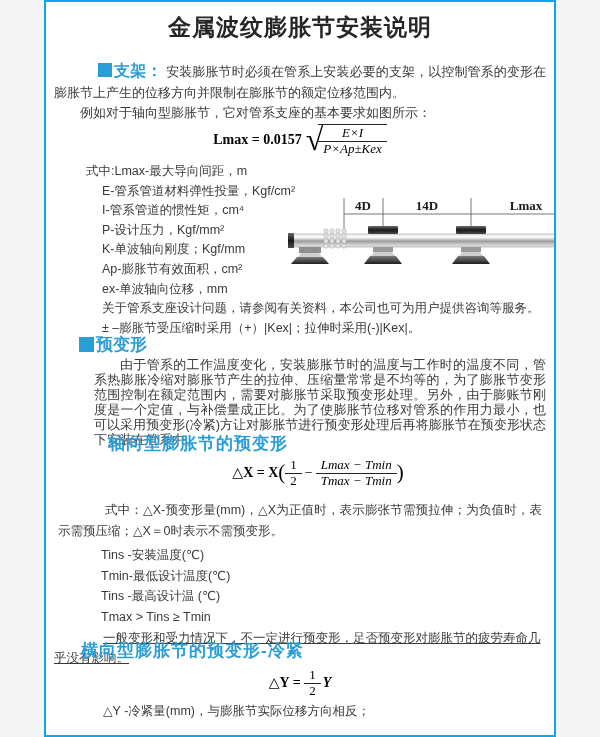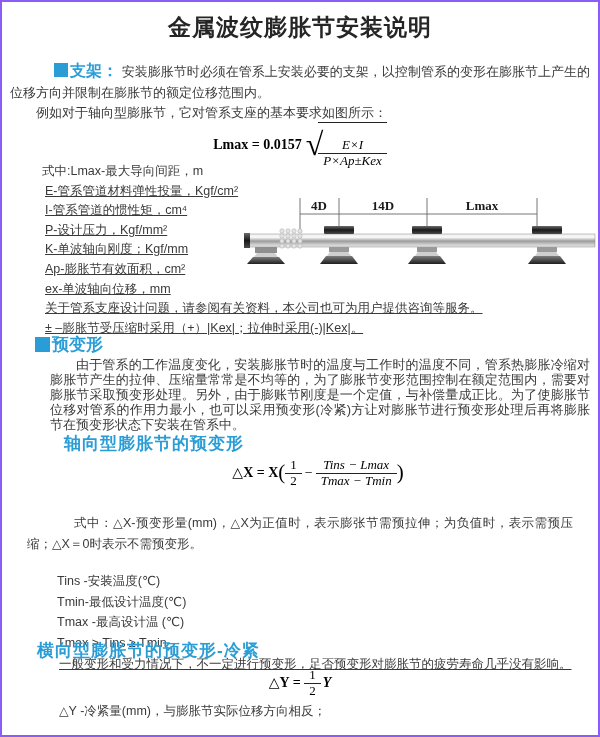--- a/index.html
+++ b/index.html
@@ -1,51 +1,51 @@
 <!DOCTYPE html>
 <html><head>
 <meta charset="utf-8">
 <style>
   html,body{margin:0;padding:0;background:#f4f4f4;}
   .page{
-    position:relative;width:600px;height:737px;margin:0 auto;
-    background:#ffffff;border:2px solid #8b5cf6;box-sizing:border-box;
+    position:relative;width:512px;height:737px;margin:0 auto;
+    background:#ffffff;border:2px solid #0ea5e9;box-sizing:border-box;
     font-family:"Liberation Sans","DejaVu Sans",sans-serif;color:#3a3a3a;overflow:hidden;
   }
   .abs{position:absolute;}
   .title{top:10px;left:0;width:100%;text-align:center;font-size:23px;font-weight:bold;color:#252525;letter-spacing:1px;}
   .blue{color:#2b9dd6;}
   .blk{display:inline-block;background:#2b9dd6;vertical-align:-1px;margin-right:2px;}
   .blk.s1{width:14px;height:14px;}
   .blk.s2{width:15px;height:15px;vertical-align:-2px;}
   .body-p{font-size:13px;line-height:21px;text-align:justify;}
   .sec-label{font-size:16px;font-weight:bold;}
   .p-support{top:58px;left:8px;right:8px;text-indent:44px;}
   .p-example{top:100px;left:8px;right:8px;text-indent:26px;}
   .formula{font-family:"Liberation Serif","DejaVu Serif",serif;color:#000000;}
   .f1{top:120px;left:0;width:100%;text-align:center;font-size:14px;}
   .f1 .lhs{font-weight:bold;margin-right:4px;}
   .radical{font-size:32px;font-weight:400;vertical-align:middle;margin-right:-5px;position:relative;top:-1px;}
-  .radicand{display:inline-block;vertical-align:middle;border-top:1.4px solid #222;padding-top:15px;}
+  .radicand{display:inline-block;vertical-align:middle;border-top:1.4px solid #222;padding-top:1px;}
   .frac{display:inline-block;vertical-align:middle;text-align:center;line-height:1.15;font-size:13px;}
   .frac .num{display:block;padding:0 5px;border-bottom:1px solid #222;}
   .frac .den{display:block;padding:0 5px;}
   .frac.it{font-style:italic;}
   .varlist{top:160px;left:40px;font-size:12.5px;line-height:19.6px;color:#3a3a3a;}
-  .varlist .sub{margin-left:3px;text-decoration:underline;}
+  .varlist .sub{margin-left:16px;}
   .diagram{top:190px;left:240px;}
   .sec2{top:331px;left:33px;font-size:17px;font-weight:bold;}
   .p-preform{top:355px;left:8px;right:8px;line-height:15px;text-indent:26px;margin-left:40px;}
   .h-axial{top:430px;left:62px;font-size:17px;font-weight:bold;letter-spacing:1px;}
   .f2{top:456px;left:18px;width:100%;text-align:center;font-size:14px;}
   .f2 .lhs,.f2 .rhs{font-weight:bold;}
   .paren{font-size:21px;font-weight:400;vertical-align:-2px;}
   .op{margin:0 3px;}
   .axial-notes{top:494px;left:8px;right:8px;font-size:12.5px;line-height:20.6px;}
-  .axial-notes .first{text-indent:47px;margin:17px;text-align:justify;}
+  .axial-notes .first{text-indent:47px;margin:4px;text-align:justify;}
   .axial-notes .sub{margin-left:47px;}
   .axial-notes .last{text-indent:49px;margin:0;text-decoration:underline;}
   .h-lateral{top:637px;left:35px;font-size:17px;font-weight:bold;letter-spacing:1px;}
   .f3{top:666px;left:0;width:100%;text-align:center;font-size:14px;}
   .f3 .lhs,.f3 .rhs{font-weight:bold;}
   .f3 .rhs{font-style:italic;margin-left:2px;}
   .last-note{top:701px;left:57px;font-size:12.5px;}
   svg text{font-family:"Liberation Serif","DejaVu Serif",serif;font-weight:bold;fill:#1a1a1a;}
 </style>
 </head>
@@ -159,28 +159,28 @@
 
   <div class="abs sec2 blue">
     <span class="blk s2"></span><span>预变形</span>
   </div>
 
   <div class="abs body-p p-preform">由于管系的工作温度变化，安装膨胀节时的温度与工作时的温度不同，管系热膨胀冷缩对膨胀节产生的拉伸、压缩量常常是不均等的，为了膨胀节变形范围控制在额定范围内，需要对膨胀节采取预变形处理。另外，由于膨账节刚度是一个定值，与补偿量成正比。为了使膨胀节位移对管系的作用力最小，也可以采用预变形(冷紧)方让对膨胀节进行预变形处理后再将膨胀节在预变形状态下安装在管系中。</div>
 
   <div class="abs h-axial blue">轴向型膨胀节的预变形</div>
 
   <div class="abs formula f2">
-    <span class="lhs">△X = X</span><span class="paren">(</span><span class="frac"><span class="num">1</span><span class="den">2</span></span><span class="op">−</span><span class="frac it"><span class="num">Tins − Lmax</span><span class="den">Tmax − Tmin</span></span><span class="paren">)</span>
+    <span class="lhs">△X = X</span><span class="paren">(</span><span class="frac"><span class="num">1</span><span class="den">2</span></span><span class="op">−</span><span class="frac it"><span class="num">Lmax − Tmin</span><span class="den">Tmax − Tmin</span></span><span class="paren">)</span>
   </div>
 
   <div class="abs axial-notes">
     <p class="first">式中：△X-预变形量(mm)，△X为正值时，表示膨张节需预拉伸；为负值时，表示需预压缩；△X＝0时表示不需预变形。</p>
     <div class="sub">Tins -安装温度(℃)</div>
     <div class="sub">Tmin-最低设计温度(℃)</div>
-    <div class="sub">Tmax -最高设计温 (℃)</div>
+    <div class="sub">Tins -最高设计温 (℃)</div>
     <div class="sub">Tmax &gt; Tins ≥ Tmin</div>
     <p class="last">一般变形和受力情况下，不一定进行预变形，足否预变形对膨胀节的疲劳寿命几乎没有影响。</p>
   </div>
 
   <div class="abs h-lateral blue">横向型膨胀节的预变形-冷紧</div>
 
   <div class="abs formula f3">
     <span class="lhs">△Y =</span>
     <span class="frac"><span class="num">1</span><span class="den">2</span></span><span class="rhs">Y</span>
   </div>

